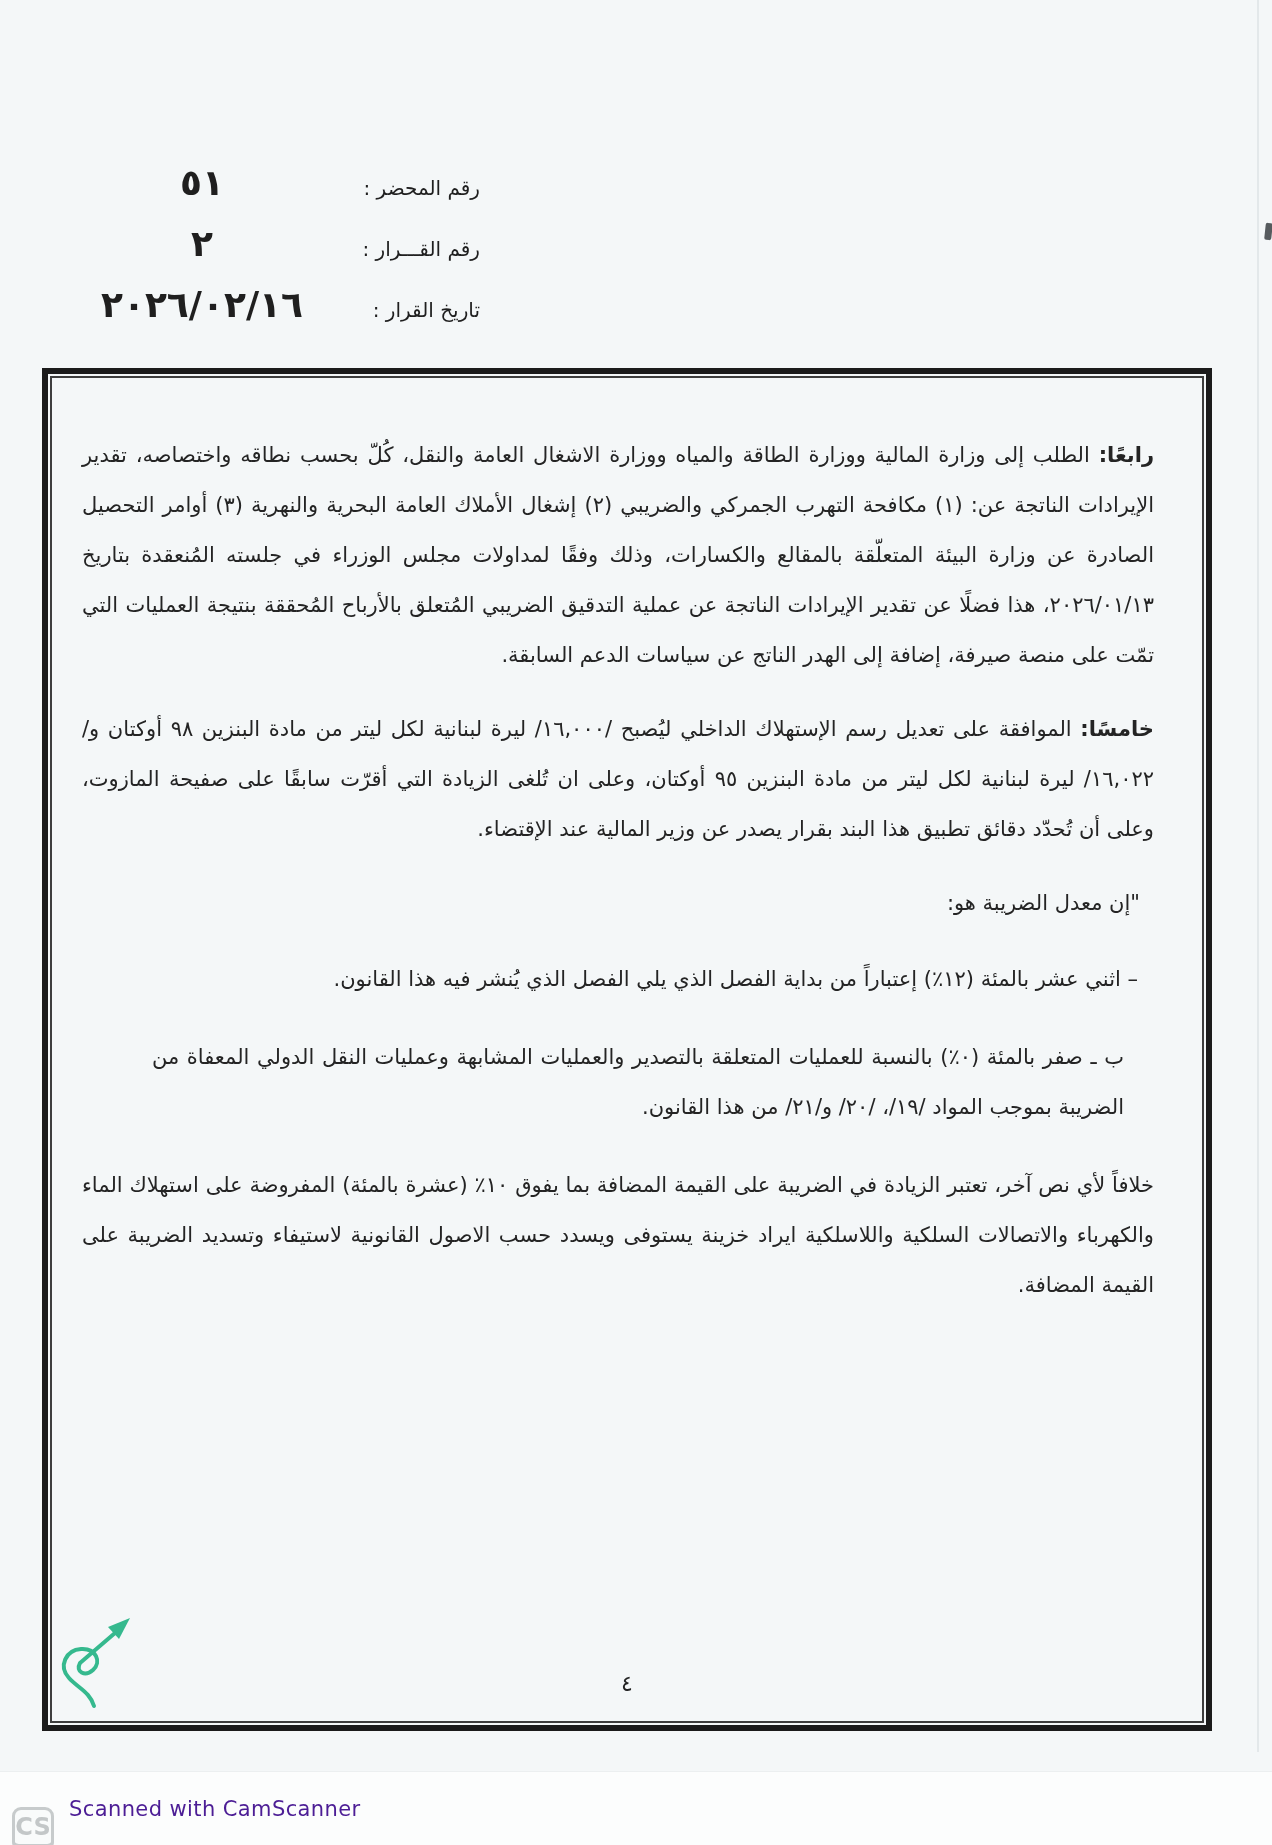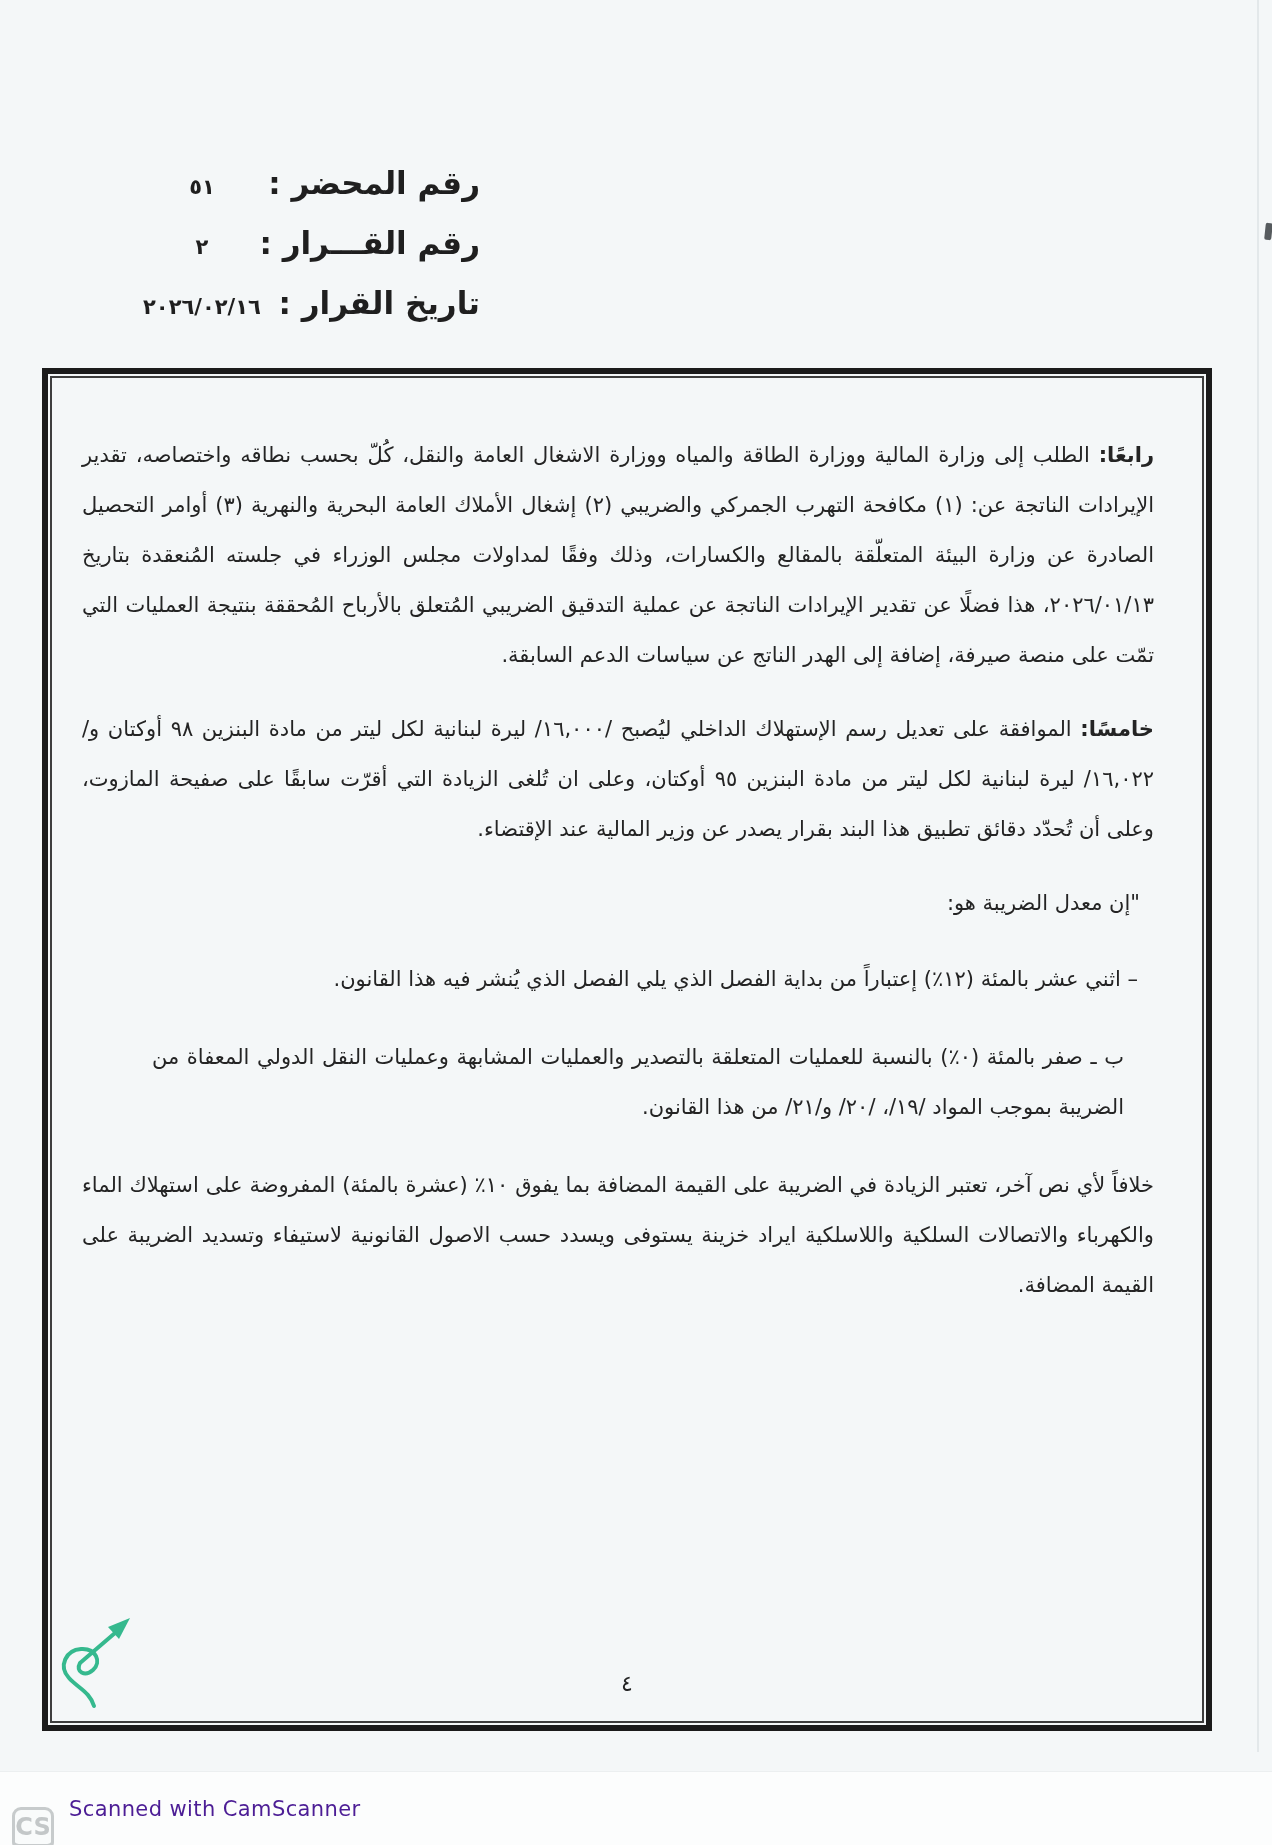--- a/index.html
+++ b/index.html
@@ -15,22 +15,22 @@
   }
   
   .doc-header {
     position:absolute; top:163px; left:76px; width:404px;
     direction:rtl; color:#1f1f1f;
   }
   .hdr-row {
     display:grid; grid-template-columns:152px 1fr;
     align-items:baseline; margin-bottom:16px;
   }
-  .hdr-label { font-weight:bold; font-size:31px; white-space:nowrap; line-height:40px;text-align:right; }
-  .hdr-value { font-weight:bold; font-size:21px; text-align:center; line-height:40px; }
+  .hdr-label { font-weight:normal; font-size:20px; white-space:nowrap; line-height:40px;text-align:right; }
+  .hdr-value { font-weight:bold; font-size:36px; text-align:center; line-height:40px; }
   
   .doc-box {
     position:absolute; top:368px; left:42px; width:1170px; height:1363px;
     border:6px solid #1b1b1b; box-sizing:border-box;
   }
   .doc-box-inner {
     position:absolute; inset:2px;
     border:2px solid #3e3e3e;
     padding:52px 48px 20px 30px; box-sizing:border-box;
     direction:rtl; text-align:justify;

